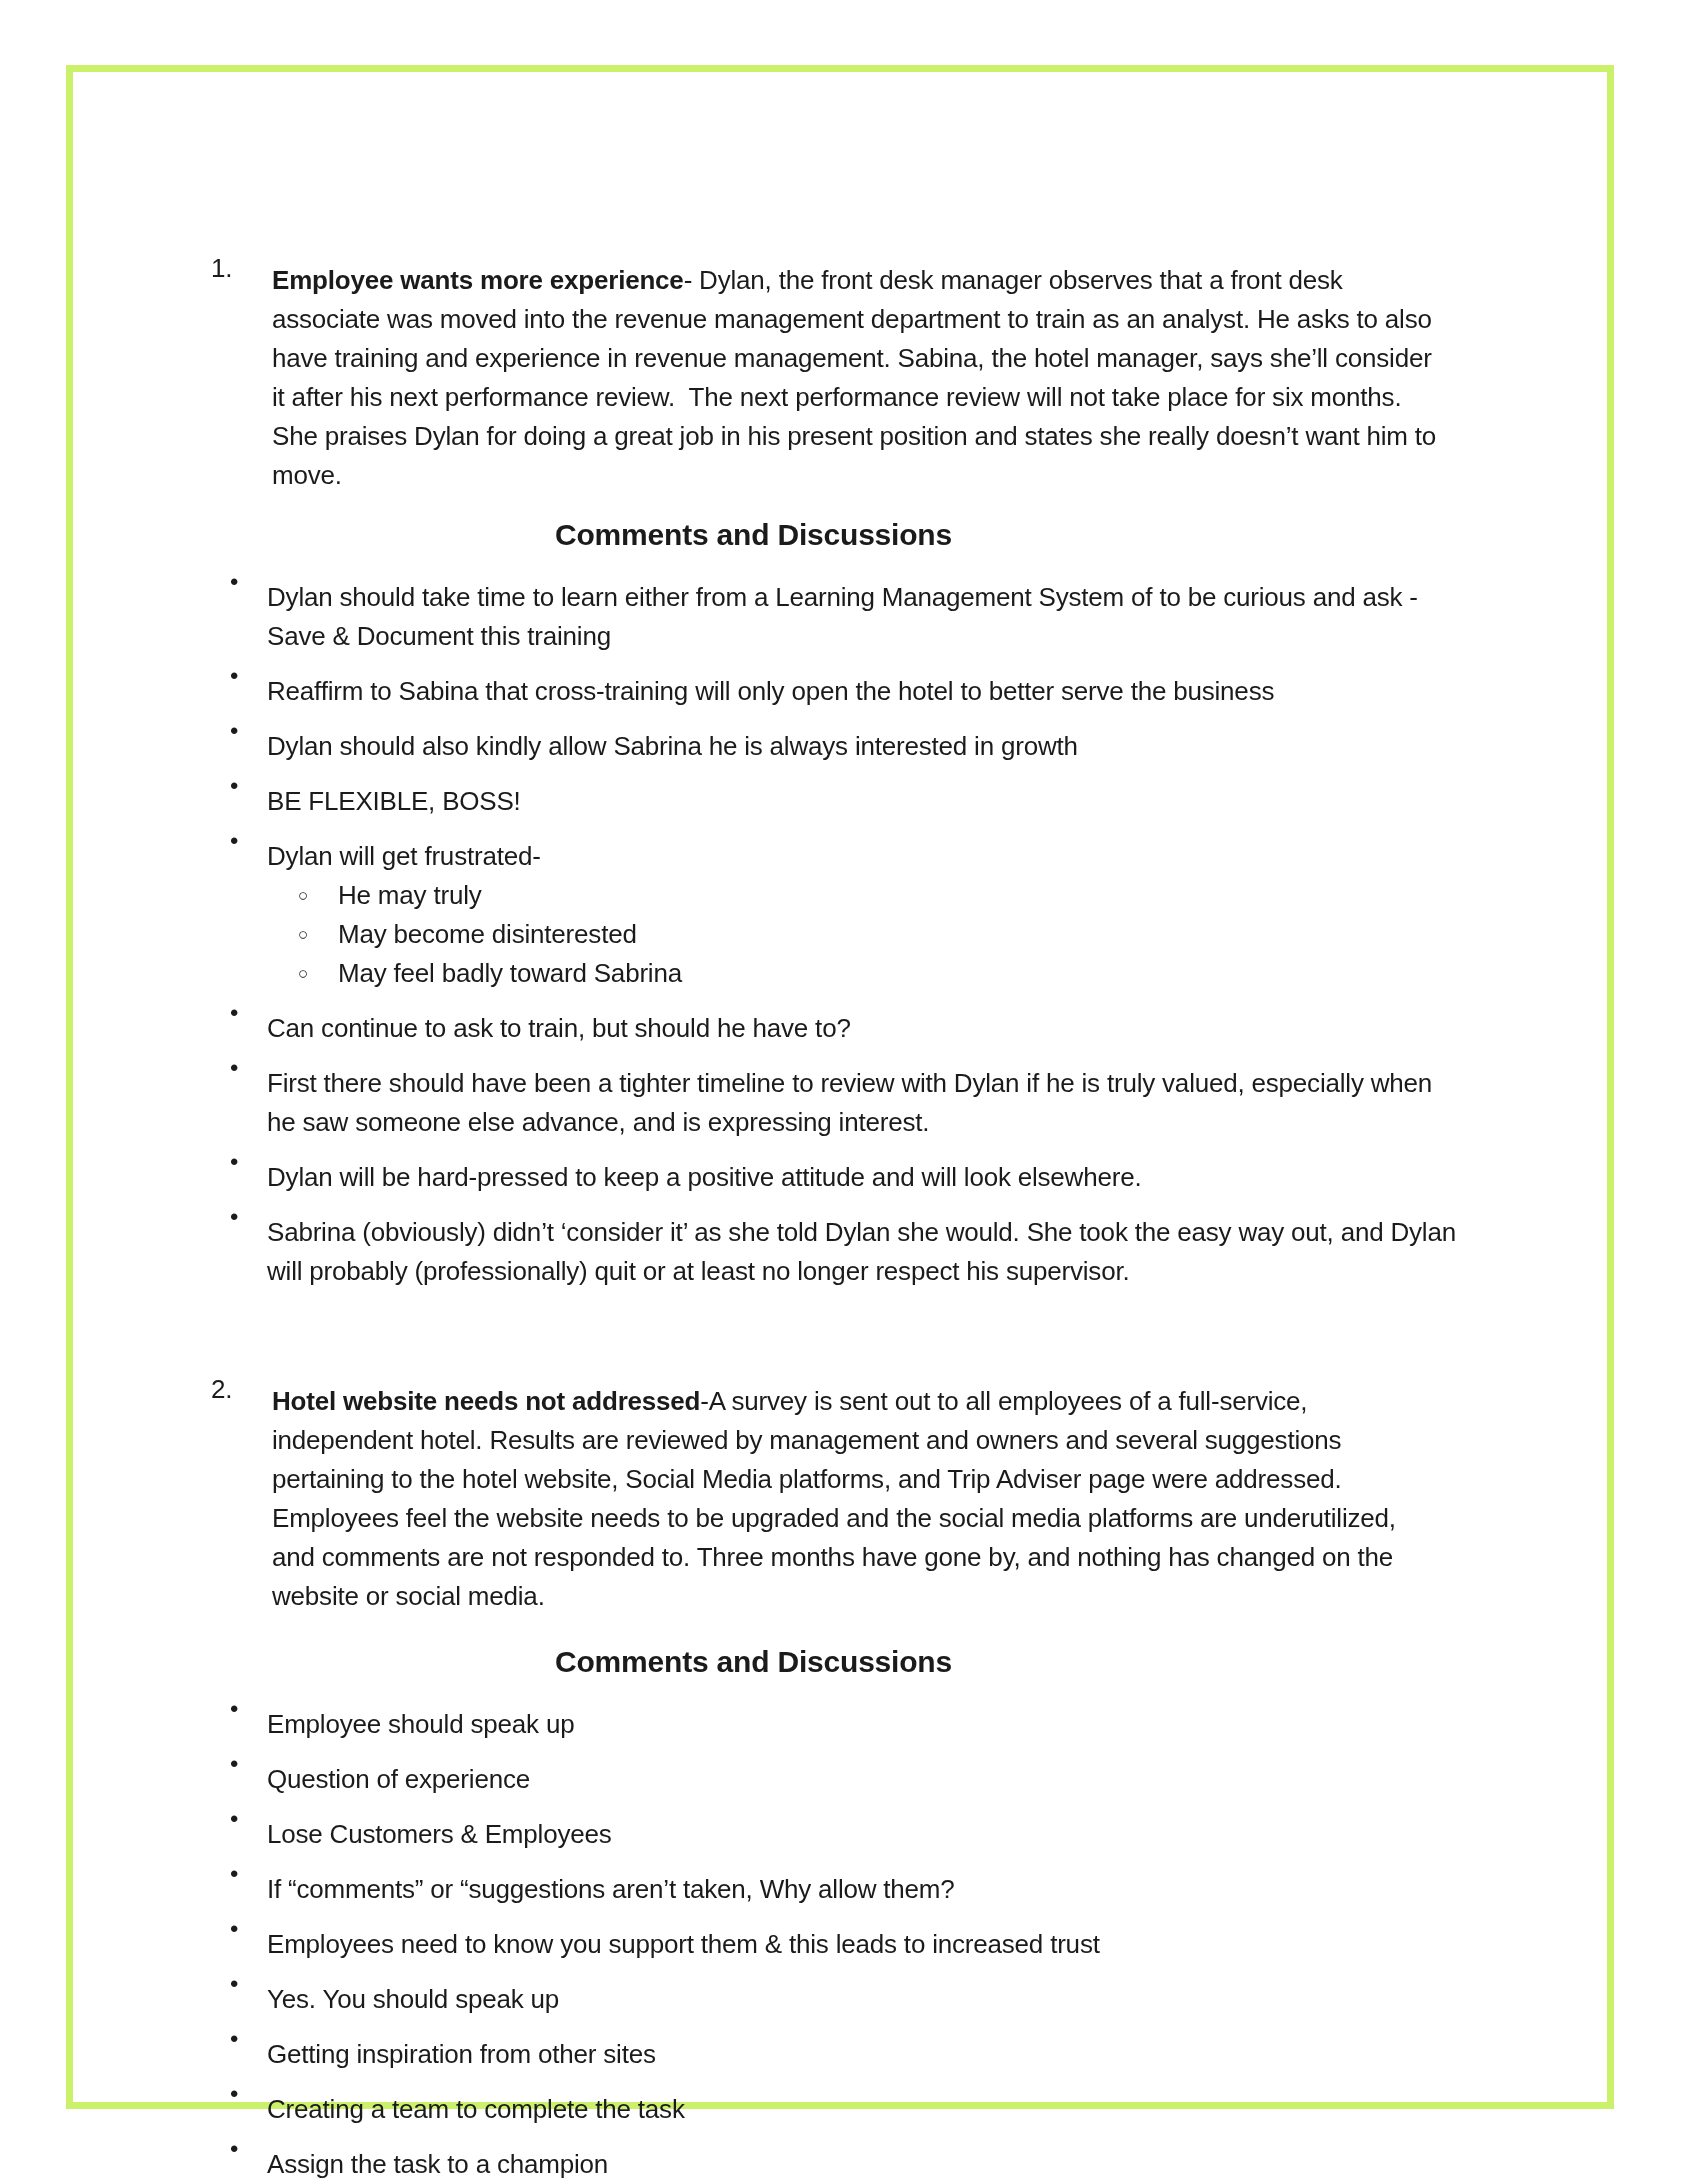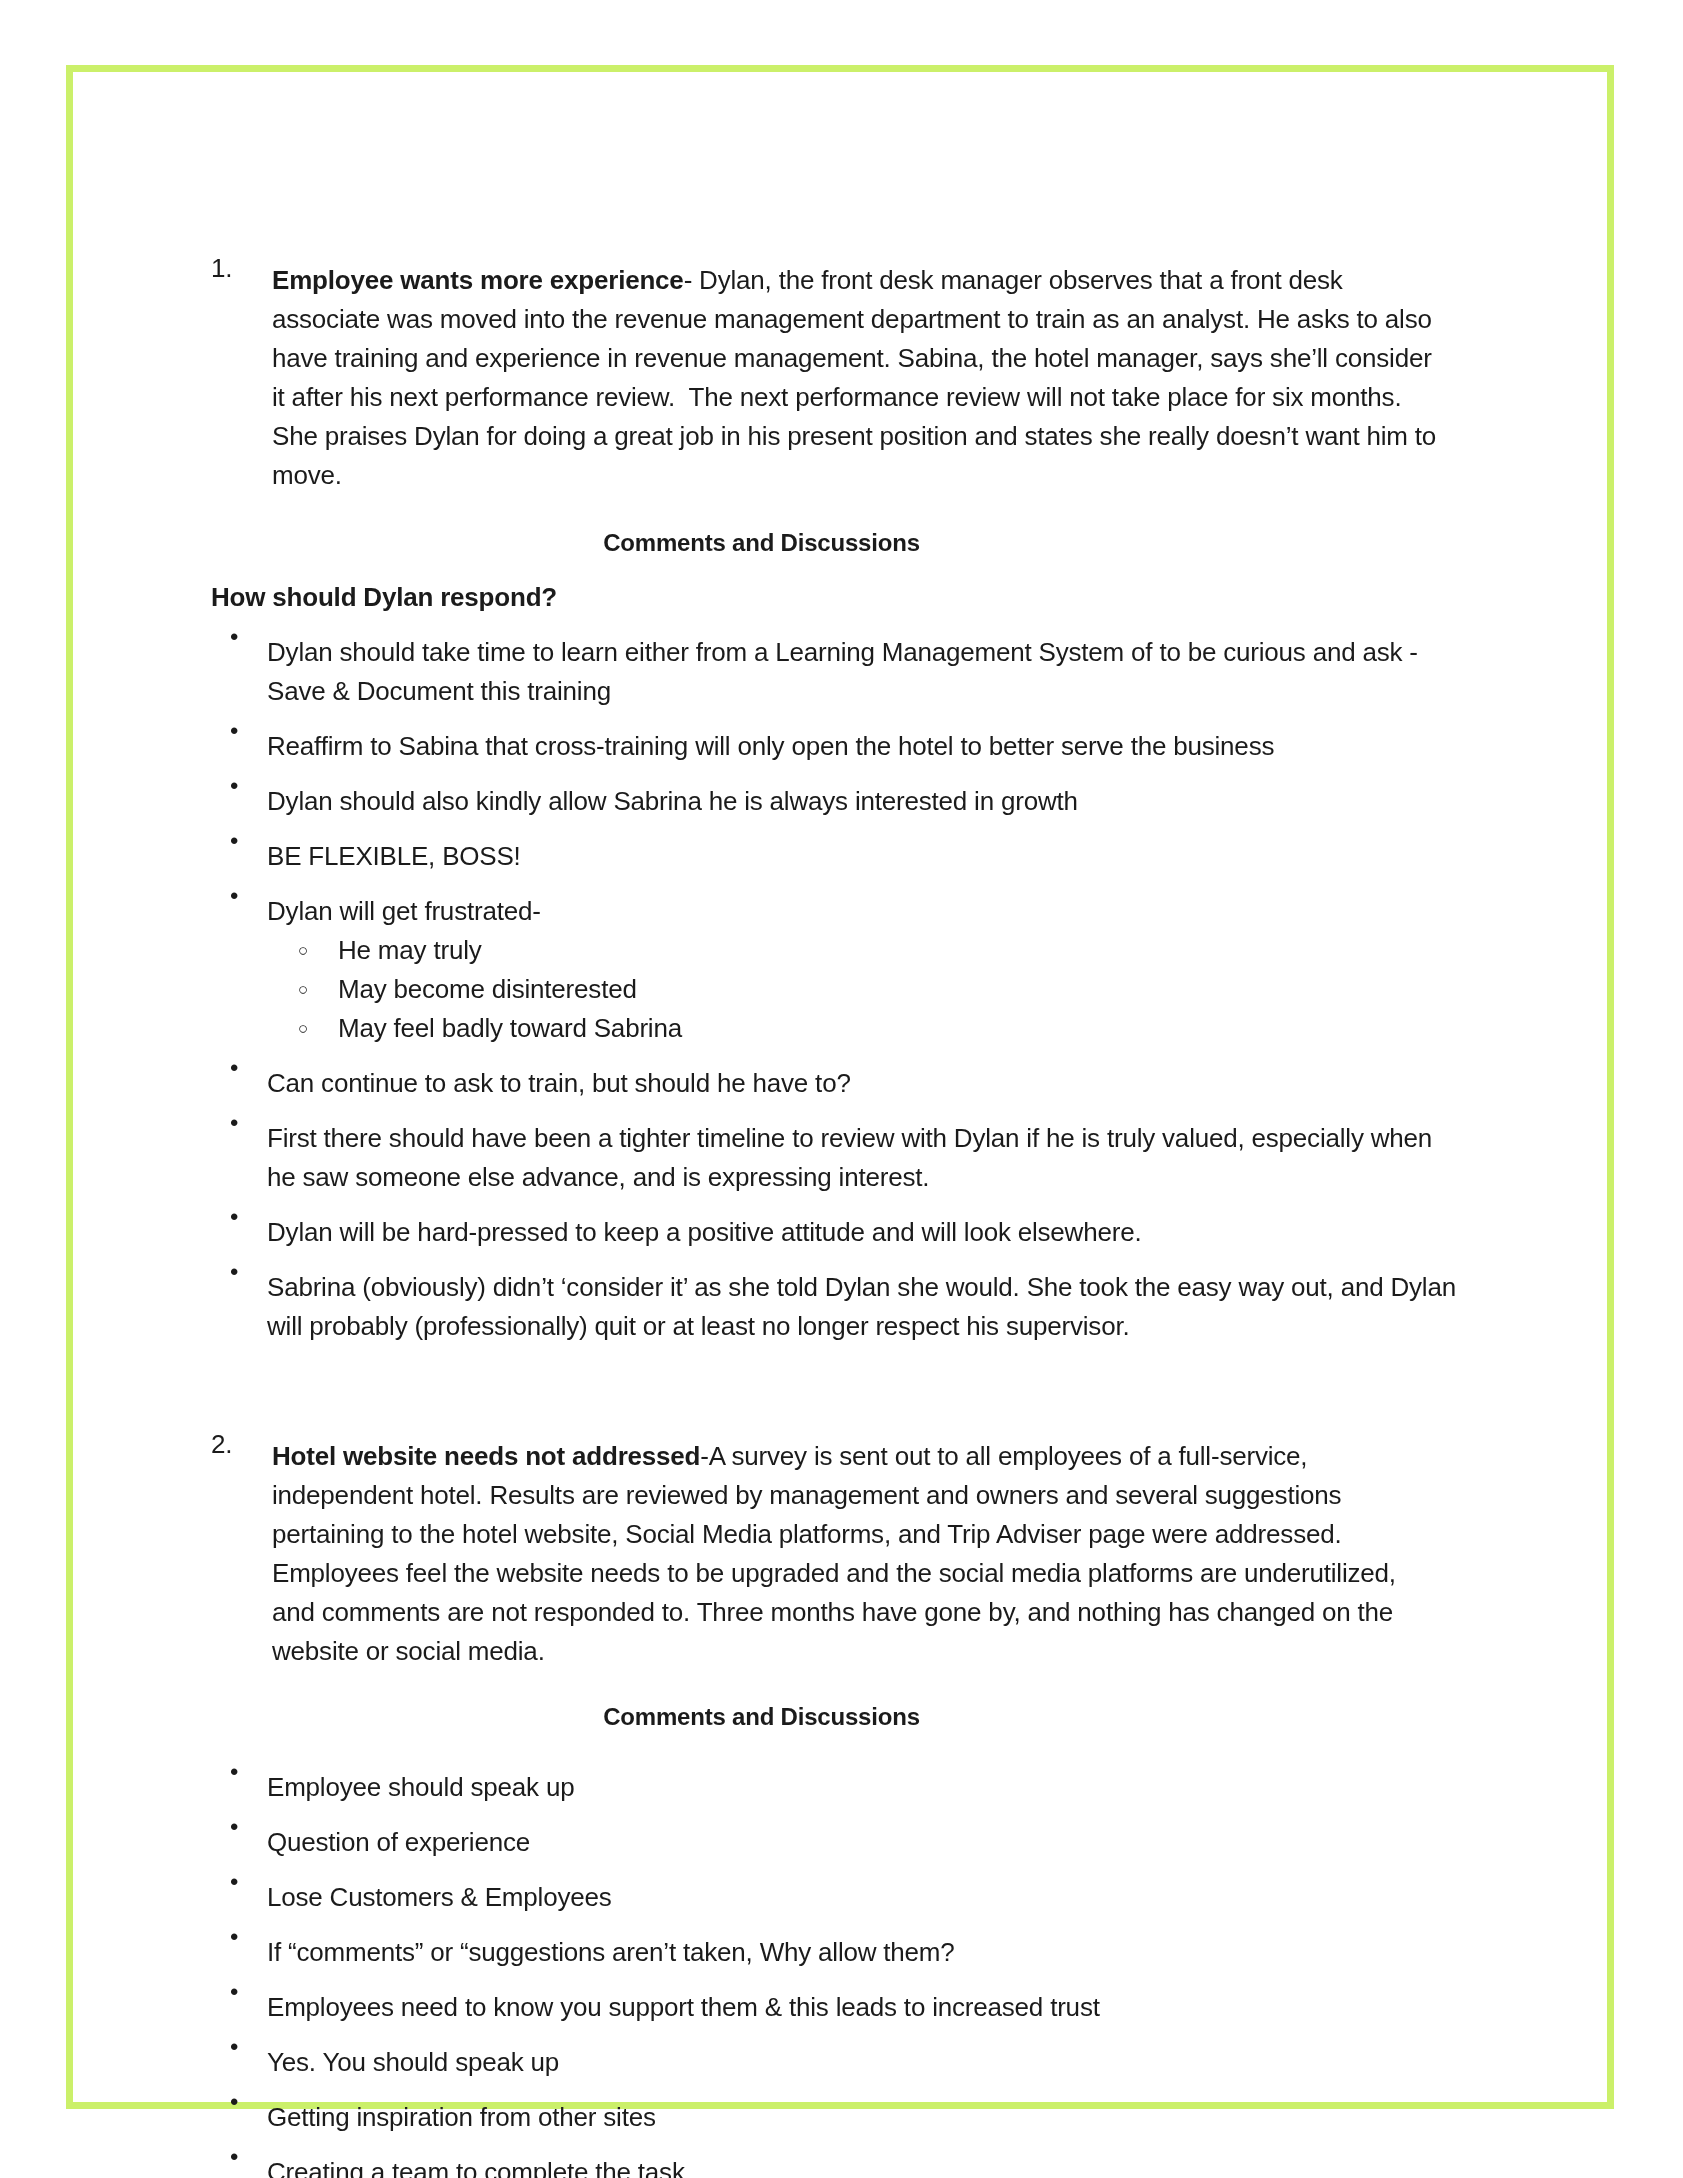--- a/index.html
+++ b/index.html
@@ -27,22 +27,22 @@
     letter-spacing:-0.2px;
   }
   .numbered { display:flex; }
   .numbered .num { flex:none; width:49px; }
   .para { margin:12px; flex:1; white-space:pre-wrap; }
   .para .bold-lead { font-weight:bold; }
   .center-head {
     font-weight:bold;
     width:1069px;
     text-align:center;
-    margin:16px;
-    font-size:24px;
+    margin:8px;
+    font-size:30px;
   }
   .q-head { font-weight:bold; margin:0; font-size:26px; }
   ul.blist { list-style:none; margin:0; padding:0 0 0 19px; }
   li.b { display:flex; }
   li.b .mk { flex:none; width:37px; font-size:24px; }
   li.b .tx { flex:1; white-space:pre-wrap;margin-top:16px; }
   ul.sublist { list-style:none; margin:0; padding:0 0 0 87px; }
   li.sb { display:flex; }
   li.sb .mk { flex:none; width:40px; font-size:17px; }
   li.sb .tx { flex:1; white-space:pre-wrap; }
@@ -57,21 +57,20 @@
 
 <div class="content">
 
   <section>
     <div class="numbered">
       <span class="num">1.</span>
       <p class="para"><span class="bold-lead">Employee wants more experience</span><span>- Dylan, the front desk manager observes that a front desk associate was moved into the revenue management department to train as an analyst. He asks to also have training and experience in revenue management. Sabina, the hotel manager, says she’ll consider it after his next performance review.  The next performance review will not take place for six months. She praises Dylan for doing a great job in his present position and states she really doesn’t want him to move.</span></p>
     </div>
 
     <h3 class="center-head">Comments and Discussions</h3>
-    <h4 class="q-head">How should Dylan respond?</h4>
 
     <ul class="blist">
       <li class="b">
           <span class="mk">•</span>
           <span class="tx">Dylan should take time to learn either from a Learning Management System of to be curious and ask -Save &amp; Document this training</span>
         </li>
       <li class="b">
           <span class="mk">•</span>
           <span class="tx">Reaffirm to Sabina that cross-training will only open the hotel to better serve the business</span>
         </li>

